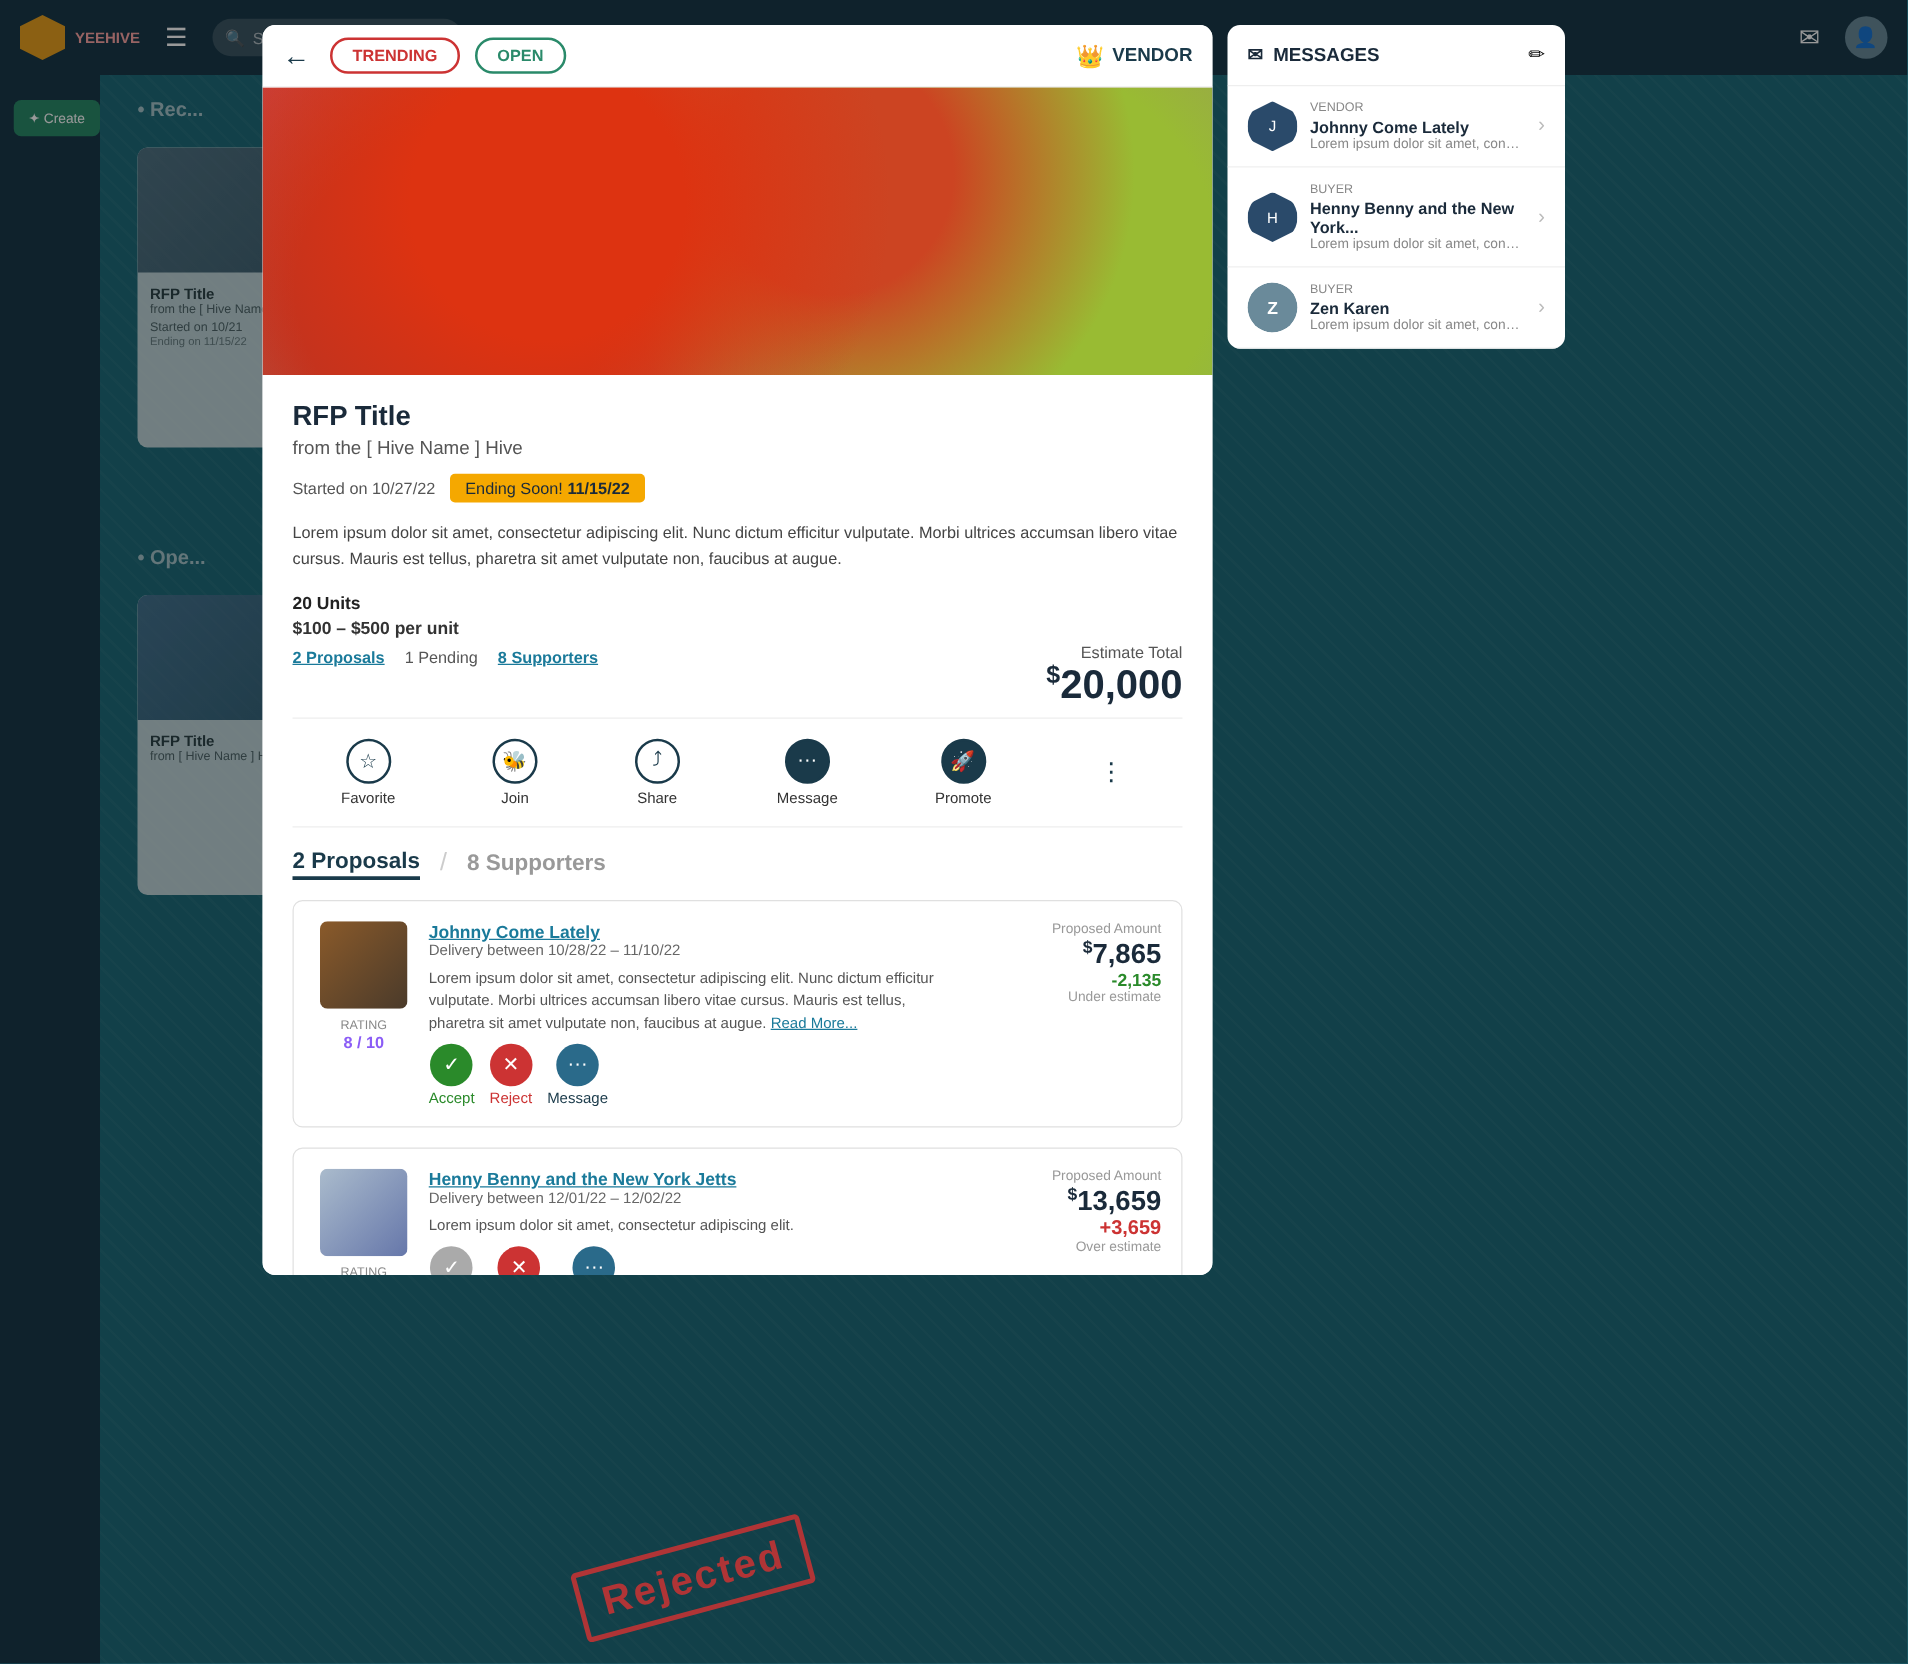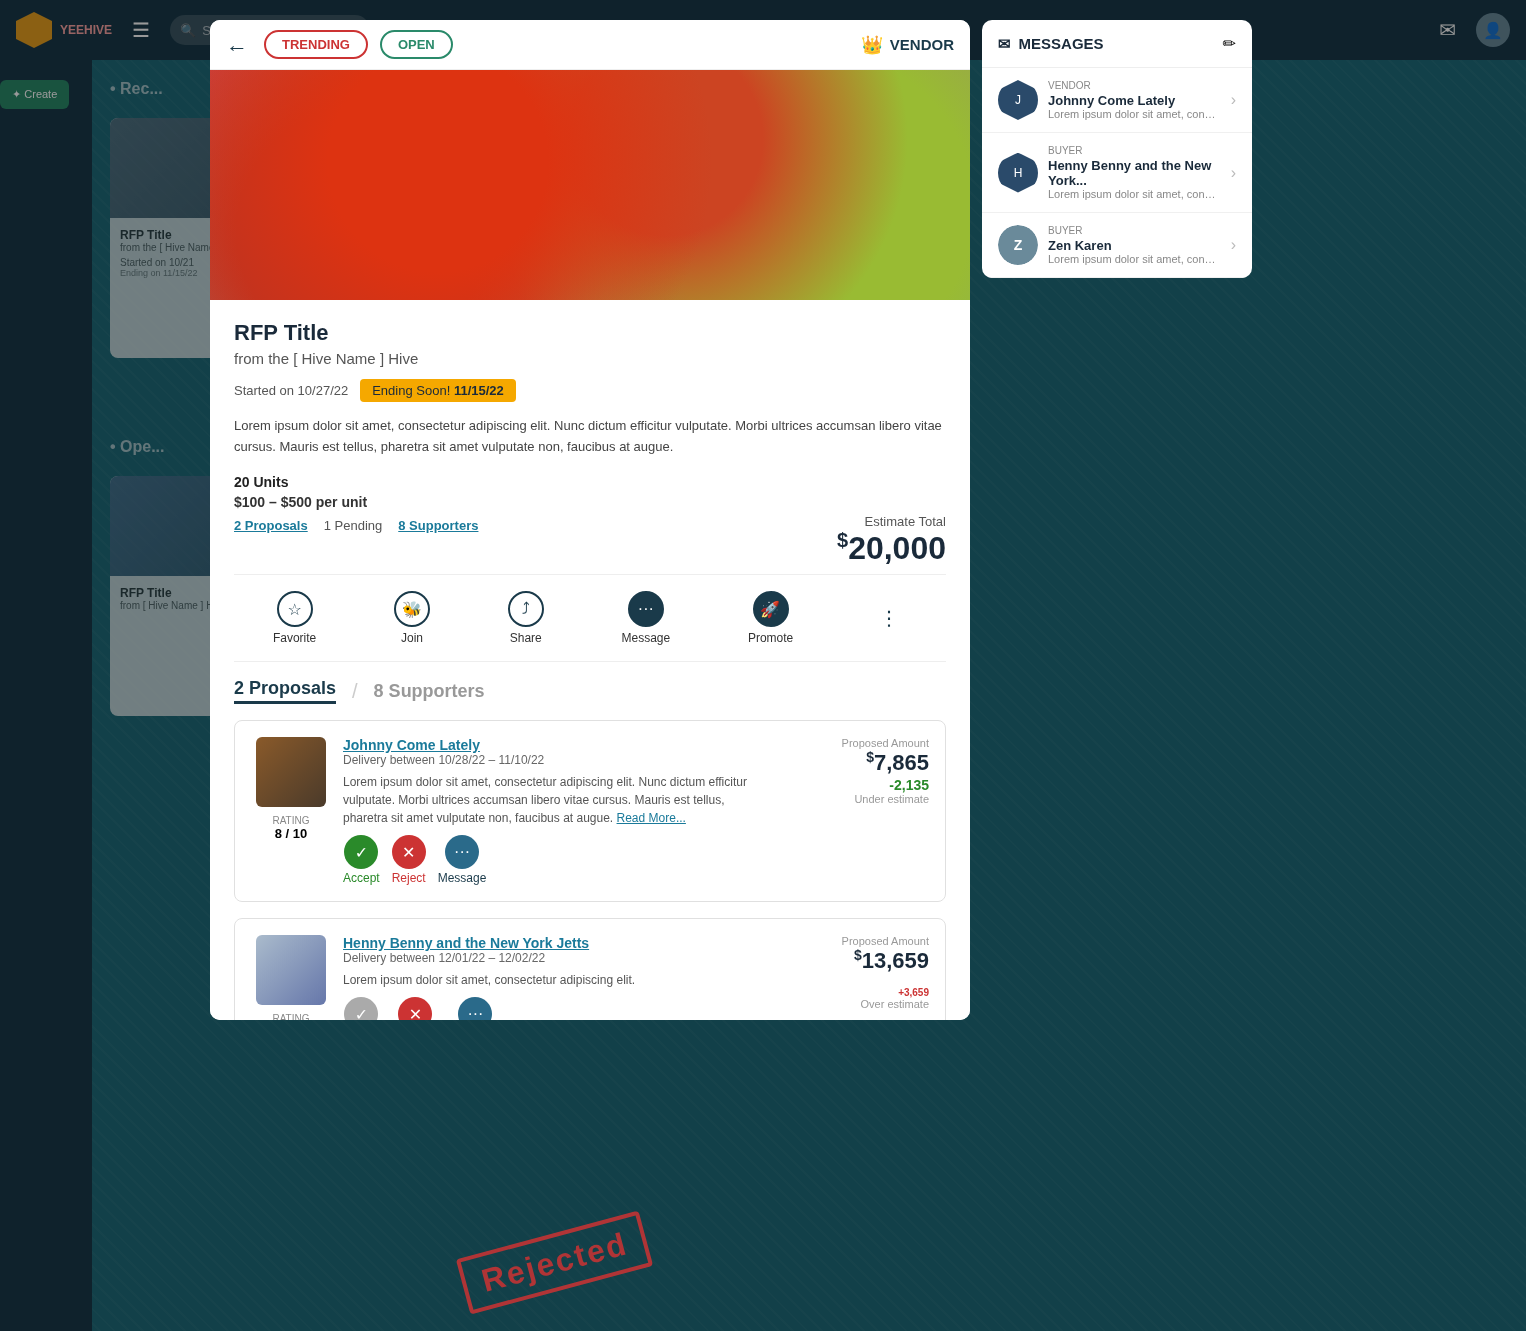--- a/index.html
+++ b/index.html
@@ -83,26 +83,26 @@
       border-radius: 50%;
       background: #6a8a9a;
       display: flex; align-items: center; justify-content: center;
       color: white; font-size: 16px;
     }
 
     
     .left-sidebar {
       position: absolute;
       top: 60px; left: 0;
-      width: 92px;
+      width: 80px;
       height: calc(100% - 60px);
       background: #1a3a4a;
       display: flex;
       flex-direction: column;
-      align-items: flex-start;
+      align-items: flex-end;
       padding-top: 20px;
       gap: 20px;
       z-index: 5;
     }
     .sidebar-btn {
       background: #2a8a6a;
       color: white;
       border: none;
       border-radius: 6px;
       padding: 8px 12px;
@@ -362,21 +362,21 @@
       overflow: hidden;
       background: linear-gradient(135deg, #6a4a2a, #3a2a1a);
       display: flex; align-items: center; justify-content: center;
     }
     .rating-block {
       text-align: center;
       margin-top: 4px;
       font-size: 10px;
       color: #666;
     }
-    .rating-val { font-size: 13px; font-weight: bold; color: #000000; }
+    .rating-val { font-size: 13px; font-weight: bold; color: #8b5cf6; }
 
     .proposal-main { }
     .proposal-vendor-name {
       font-size: 14px;
       font-weight: bold;
       color: #1a7a9a;
       cursor: pointer;
       text-decoration: underline;
     }
     .proposal-delivery {
@@ -421,21 +421,21 @@
 
     .proposal-amount { text-align: right; }
     .proposed-label { font-size: 11px; color: #999; }
     .proposed-value {
       font-size: 22px;
       font-weight: bold;
       color: #1a2a3a;
     }
     .proposed-value .dollar-s { font-size: 14px; vertical-align: super; }
     .under-estimate { color: #2a8a2a; font-size: 14px; font-weight: bold; }
-    .over-estimate { color: #cc3333; font-size: 10px; font-weight: bold; margin-top: 12px; }
+    .over-estimate { color: #cc3333; font-size: 16px; font-weight: bold; }
     .estimate-diff-label { font-size: 11px; color: #999; }
 
     
     .messages-panel {
       position: absolute;
       top: 20px;
       left: 982px;
       width: 270px;
       background: white;
       border-radius: 10px;

